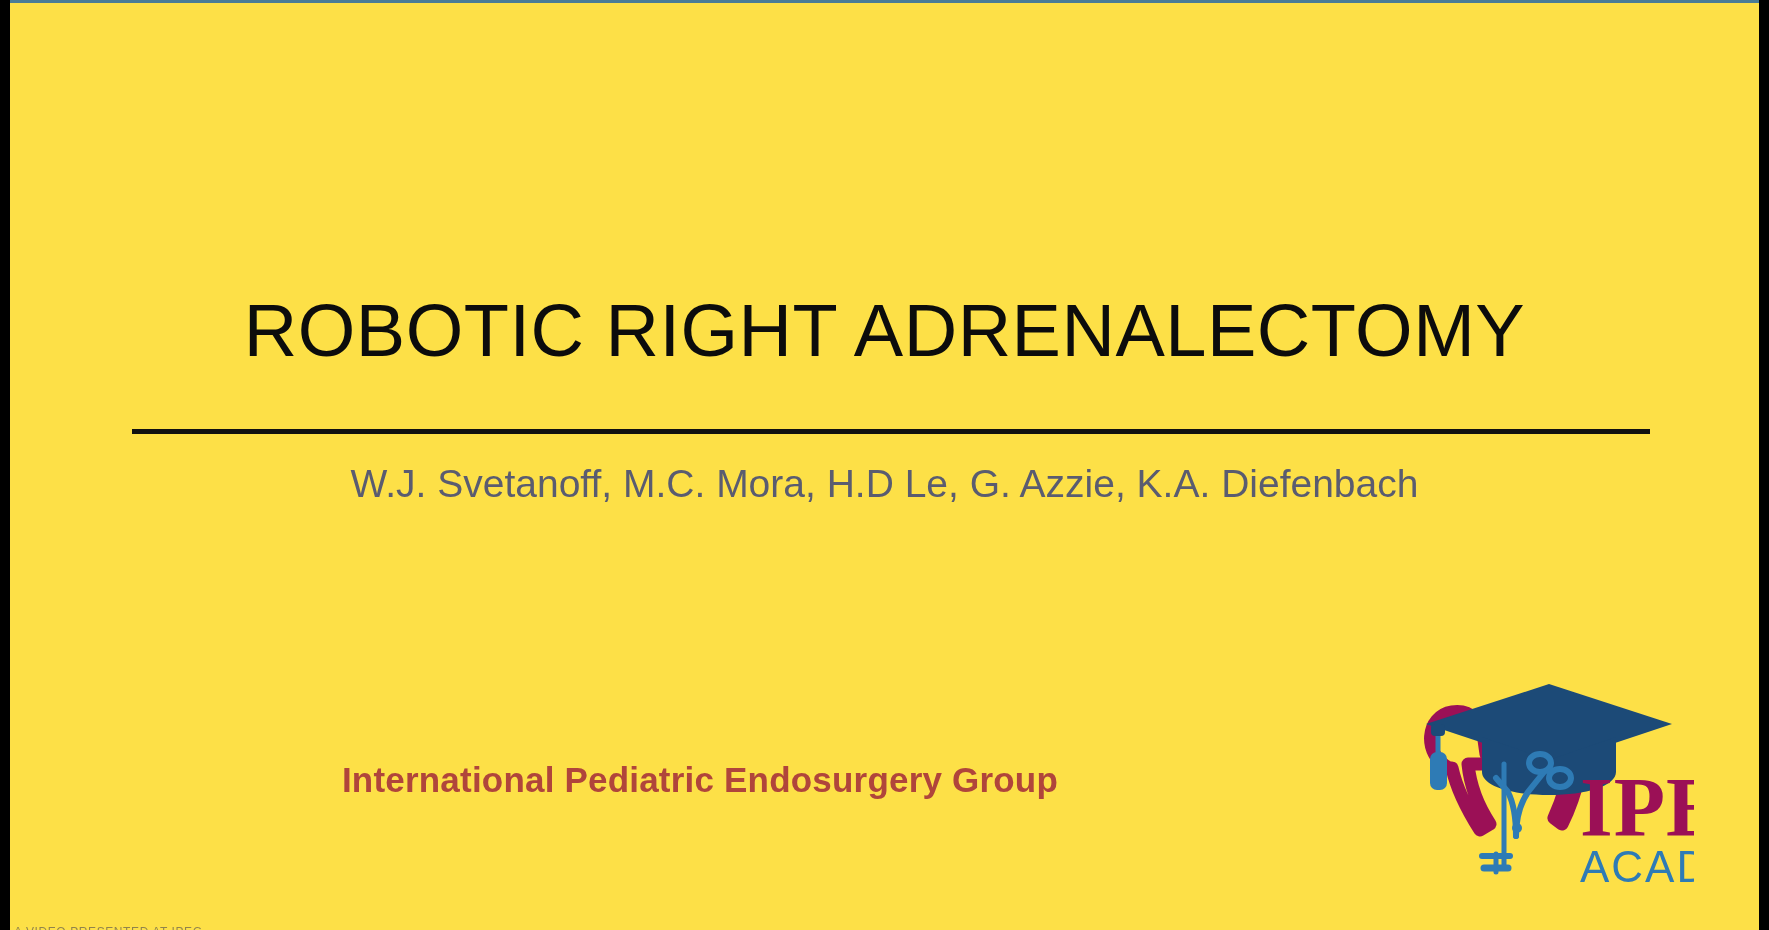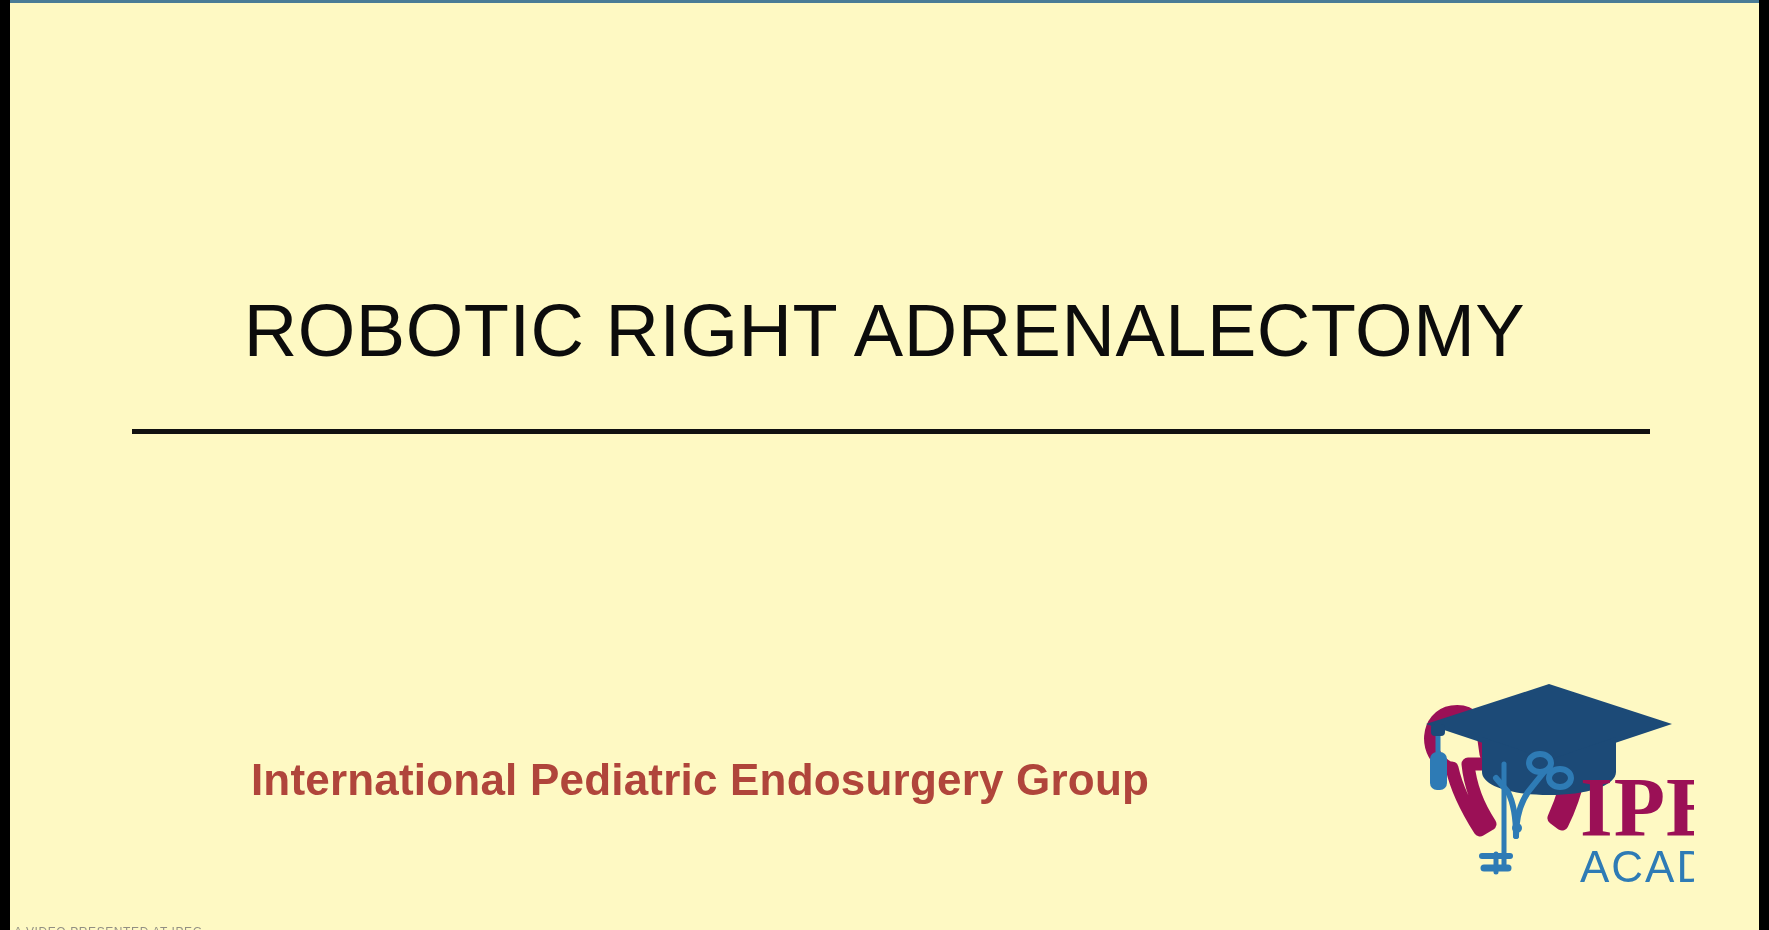--- a/index.html
+++ b/index.html
@@ -14,21 +14,21 @@
     overflow: hidden;
     font-family: "Liberation Sans", sans-serif;
     -webkit-font-smoothing: antialiased;
   }
 
   
   #slide-frame {
     position: relative;
     width: 1769px;
     height: 930px;
-    background: #fef9c3;
+    background: #fde047;
     box-sizing: border-box;
   }
 
   
   #top-rule {
     position: absolute;
     top: 0;
     left: 0;
     width: 1769px;
     height: 3px;
@@ -108,21 +108,21 @@
 
   
   #org-block {
     position: absolute;
     left: 0;
     top: 756px;
     width: 1400px;
     text-align: center;
     font-family: "Liberation Sans", sans-serif;
     font-weight: bold;
-    font-size: 44px;
+    font-size: 35px;
     line-height: 48px;
     color: #b0453b;
     letter-spacing: 0.2px;
   }
   #org-block div { white-space: nowrap; }
 
   
   #ipeg-logo {
     position: absolute;
     left: 1404px;
@@ -140,20 +140,21 @@
   <div id="top-rule"></div>
   <div class="edge-bar" id="edge-left"></div>
   <div class="edge-bar" id="edge-right"></div>
 
   <div id="title-block">
     <h1 id="slide-title">ROBOTIC RIGHT ADRENALECTOMY</h1>
   </div>
 
   <div id="title-divider"></div>
 
+  <div id="authors-line">W.J. Svetanoff, M.C. Mora, H.D Le, G. Azzie, K.A. Diefenbach</div>
 
   <div id="org-block">
     <div>International Pediatric Endosurgery Group</div>
   </div>
 
   <div id="ipeg-logo">
     <svg viewBox="0 0 290 222" xmlns="http://www.w3.org/2000/svg">
 
       <g>
         <path d="M45 100

